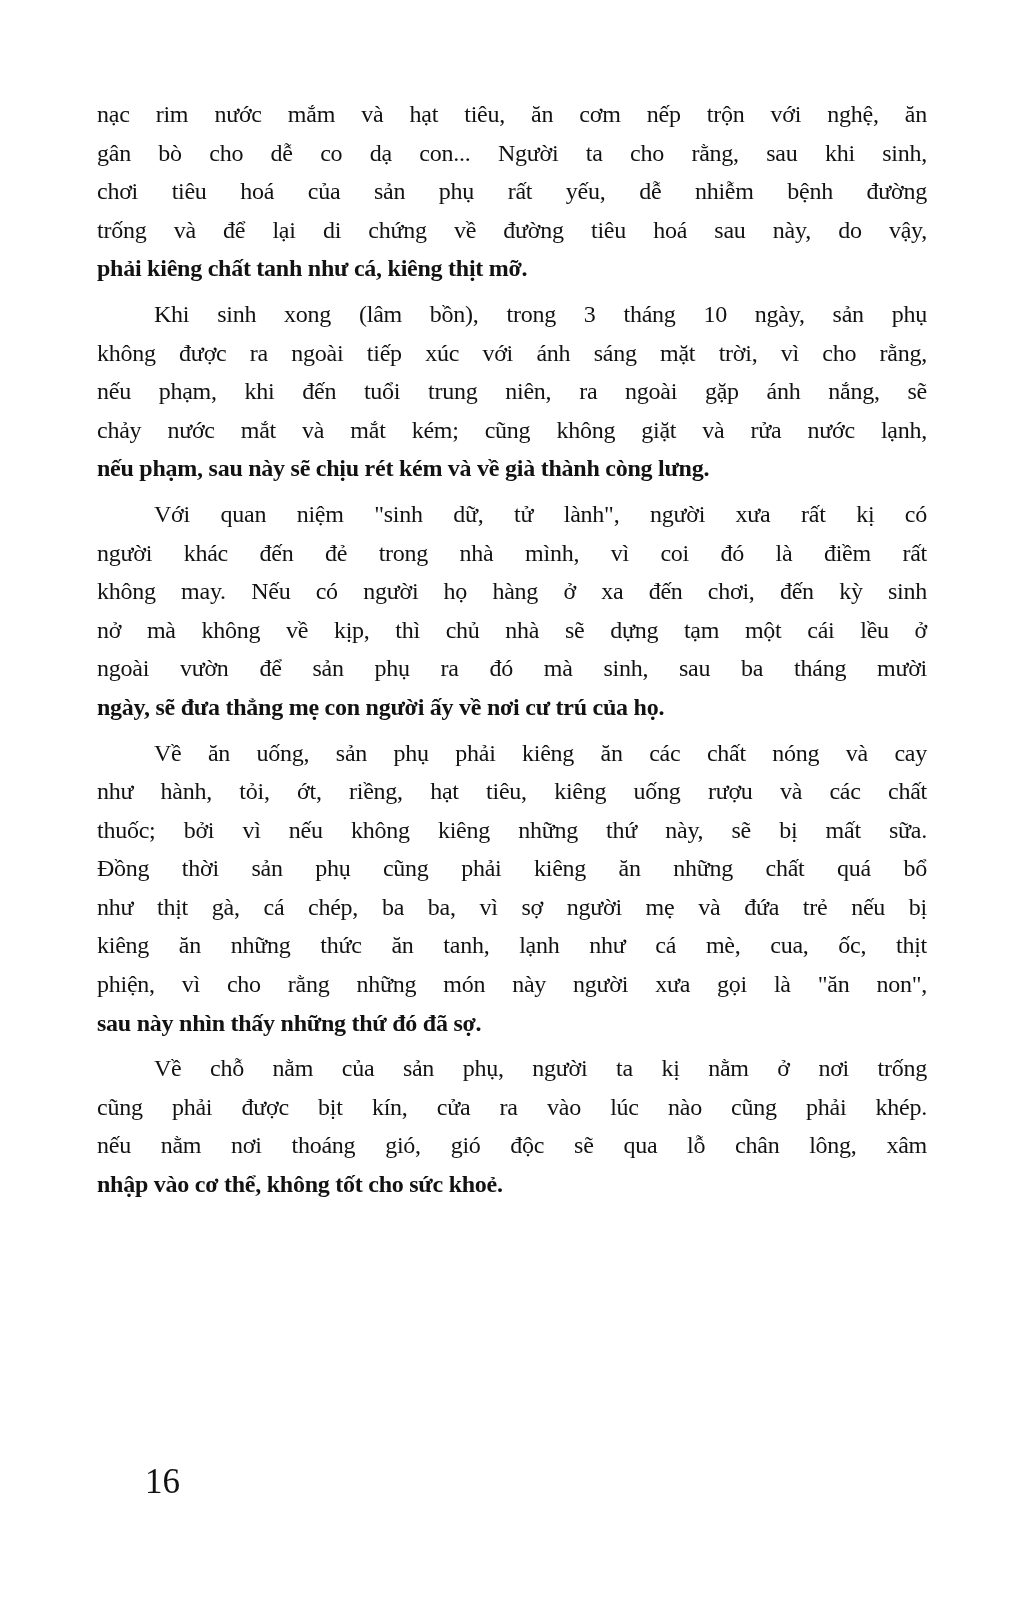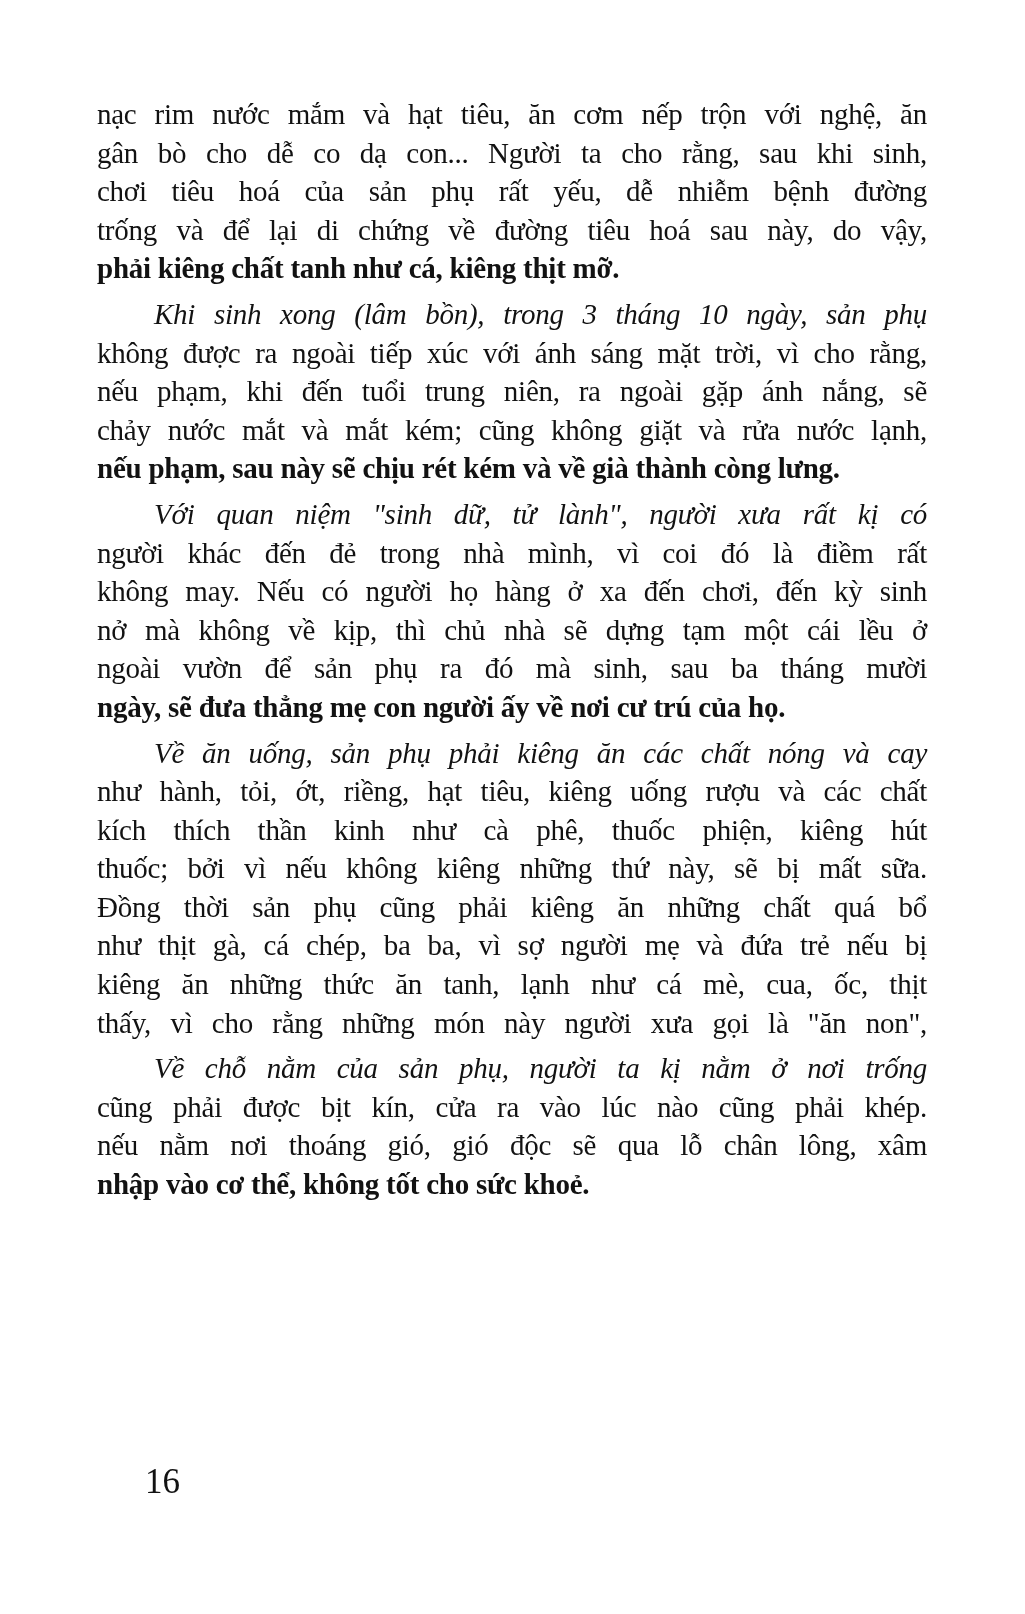--- a/index.html
+++ b/index.html
@@ -19,34 +19,33 @@
   .body-text {
     position: absolute;
     left: 97px;
     top: 95px;
     width: 830px;
   }
   .para {
     margin: 0 0 7px 0;
   }
   .line {
-    font-size: 29px;
+    font-size: 24px;
     line-height: 38.6px;
     letter-spacing: -0.25px;
     text-align: justify;
     text-align-last: justify;
     white-space: normal;
   }
   .line.last {
     text-align-last: left;
     font-weight: bold;
   }
   .line.indent {
     padding-left: 57px;
-    font-style: italic;
   }
   .page-number {
     position: absolute;
     left: 97px;
     top: 1464px;
     font-size: 35px;
     line-height: 1;
     color: #121212;
     margin-left: 48px;
   }
@@ -74,26 +73,26 @@
         <div class="line indent">Với quan niệm "sinh dữ, tử lành", người xưa rất kị có</div>
         <div class="line">người khác đến đẻ trong nhà mình, vì coi đó là điềm rất</div>
         <div class="line">không may. Nếu có người họ hàng ở xa đến chơi, đến kỳ sinh</div>
         <div class="line">nở mà không về kịp, thì chủ nhà sẽ dựng tạm một cái lều ở</div>
         <div class="line">ngoài vườn để sản phụ ra đó mà sinh, sau ba tháng mười</div>
         <div class="line last">ngày, sẽ đưa thẳng mẹ con người ấy về nơi cư trú của họ.</div>
       </div>
       <div class="para">
         <div class="line indent">Về ăn uống, sản phụ phải kiêng ăn các chất nóng và cay</div>
         <div class="line">như hành, tỏi, ớt, riềng, hạt tiêu, kiêng uống rượu và các chất</div>
-        <div class="line">kích thích thần kinh như cà phê, thuốc phiện, kiêng hút</div>
         <div class="line">thuốc; bởi vì nếu không kiêng những thứ này, sẽ bị mất sữa.</div>
         <div class="line">Đồng thời sản phụ cũng phải kiêng ăn những chất quá bổ</div>
         <div class="line">như thịt gà, cá chép, ba ba, vì sợ người mẹ và đứa trẻ nếu bị</div>
         <div class="line">kiêng ăn những thức ăn tanh, lạnh như cá mè, cua, ốc, thịt</div>
-        <div class="line">thấy, vì cho rằng những món này người xưa gọi là "ăn non",</div>
+        <div class="line">phiện, vì cho rằng những món này người xưa gọi là "ăn non",</div>
+        <div class="line last">sau này nhìn thấy những thứ đó đã sợ.</div>
       </div>
       <div class="para">
         <div class="line indent">Về chỗ nằm của sản phụ, người ta kị nằm ở nơi trống</div>
         <div class="line">cũng phải được bịt kín, cửa ra vào lúc nào cũng phải khép.</div>
         <div class="line">nếu nằm nơi thoáng gió, gió độc sẽ qua lỗ chân lông, xâm</div>
         <div class="line last">nhập vào cơ thể, không tốt cho sức khoẻ.</div>
       </div>
     </div>
   <div class="page-number">16</div>
 </div>

